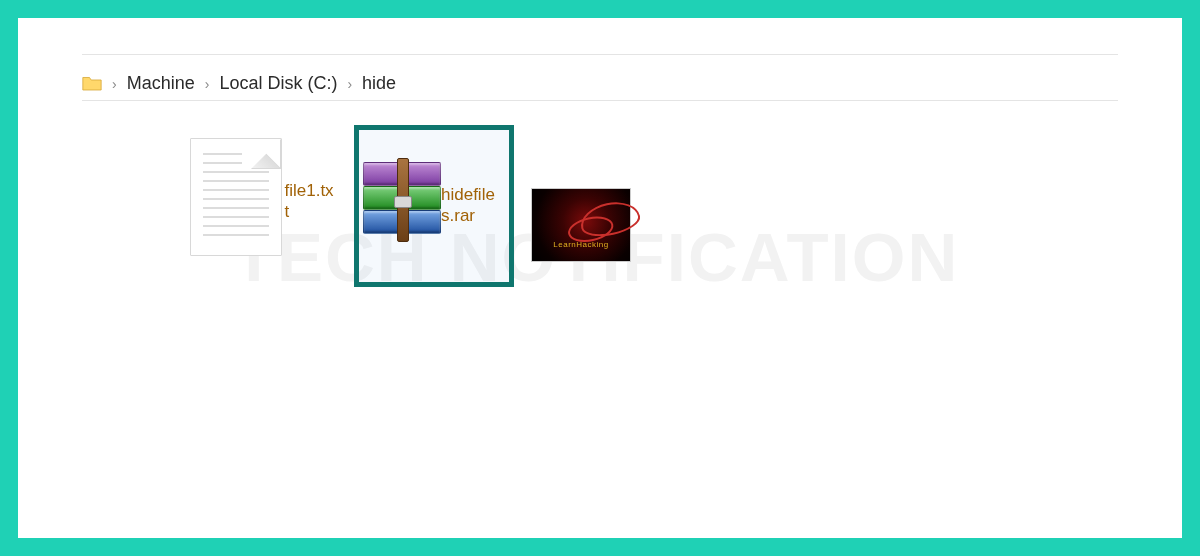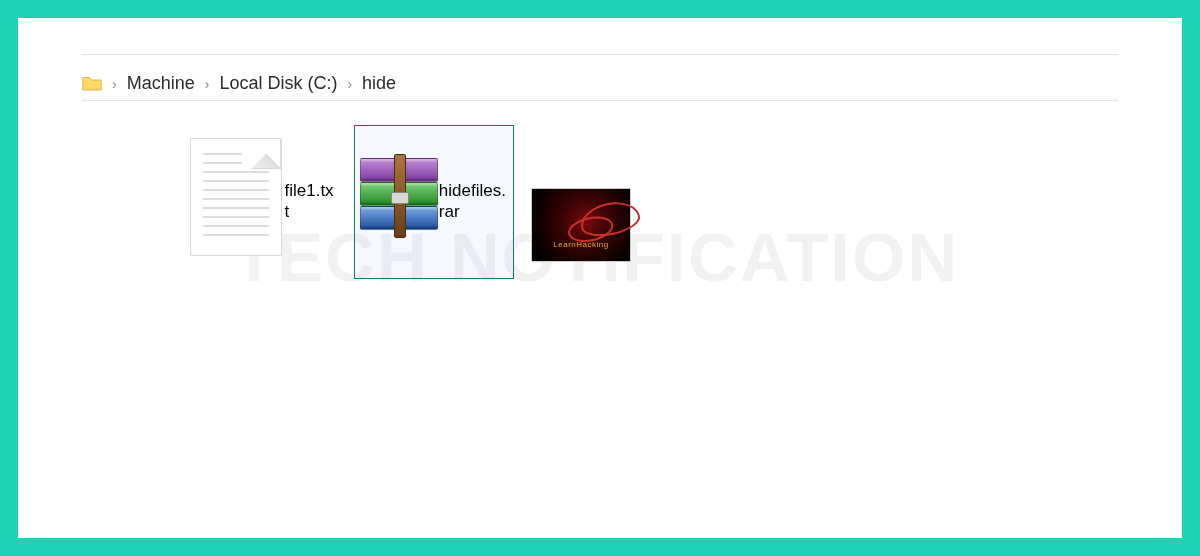--- a/index.html
+++ b/index.html
@@ -4,23 +4,23 @@
   <style>
     * { margin:0; padding:0; box-sizing:border-box; font-family:"Segoe UI",Arial,sans-serif; }
     body { background:#1fd1b5; width:1200px; height:556px; padding:18px; }
     .window { background:#fff; width:100%; height:100%; padding:36px 24px 24px 24px; position:relative; }
     .hr-top { height:1px; background:#e4e4e4; margin:0 40px 18px 40px; }
     .breadcrumb { display:flex; align-items:center; gap:10px; padding:0 40px 6px 40px; font-size:18px; color:#2b2b2b; border-bottom:1px solid #e4e4e4; margin:0 40px; padding-left:0; padding-right:0; }
     .breadcrumb .chev { color:#8a8a8a; font-size:14px; }
     .folder-ic { width:20px; height:18px; display:inline-block; }
     .files { display:flex; gap:12px; padding:24px 140px 0 140px; align-items:flex-start; position:relative; }
     .file-item { width:160px; display:flex; flex-direction:row; align-items:center; text-align:left; padding:6px 4px 8px 4px; border:1px solid transparent; }
-    .file-item.selected { border:1px solid #0f766e; background:rgba(127,184,230,0.08); }
+    .file-item.selected { border:5px solid #0f766e; background:rgba(127,184,230,0.08); }
     .icon-box { width:100px; height:130px; display:flex; align-items:center; justify-content:center; margin-bottom:8px; }
-    .file-label { font-size:17px; color:#000000; line-height:1.25; word-break:break-all; max-width:150px; }
+    .file-label { font-size:17px; color:#a16207; line-height:1.25; word-break:break-all; max-width:150px; }
     
     .txt-icon { width:92px; height:118px; position:relative; background:#fff; border:1px solid #d8d8d8; border-radius:1px; }
     .txt-icon .fold { position:absolute; top:0; right:0; width:30px; height:30px; background:linear-gradient(135deg,#fff 0 48%,#ddd 50%,#f2f2f2 100%); clip-path:polygon(0 0,100% 100%,0 100%); border-left:1px solid #d8d8d8; border-bottom:1px solid #d8d8d8; transform:scaleX(-1) translateX(0); }
     .txt-icon .lines { position:absolute; top:14px; left:12px; right:12px; bottom:12px; display:flex; flex-direction:column; gap:7px; }
     .txt-icon .lines span { display:block; height:2px; background:#dcdcdc; }
     .txt-icon .lines span:nth-child(1),
     .txt-icon .lines span:nth-child(2) { width:60%; }
     .book { height:24px; border-radius:2px; position:relative; border:1px solid rgba(0,0,0,0.25); box-shadow:inset 0 2px 2px rgba(255,255,255,0.35), inset 0 -2px 2px rgba(0,0,0,0.25); }
     .book.b1 { background:linear-gradient(#c18dd6,#7a3aa0); }
     .book.b2 { background:linear-gradient(#7fd27f,#1e8a1e); }

